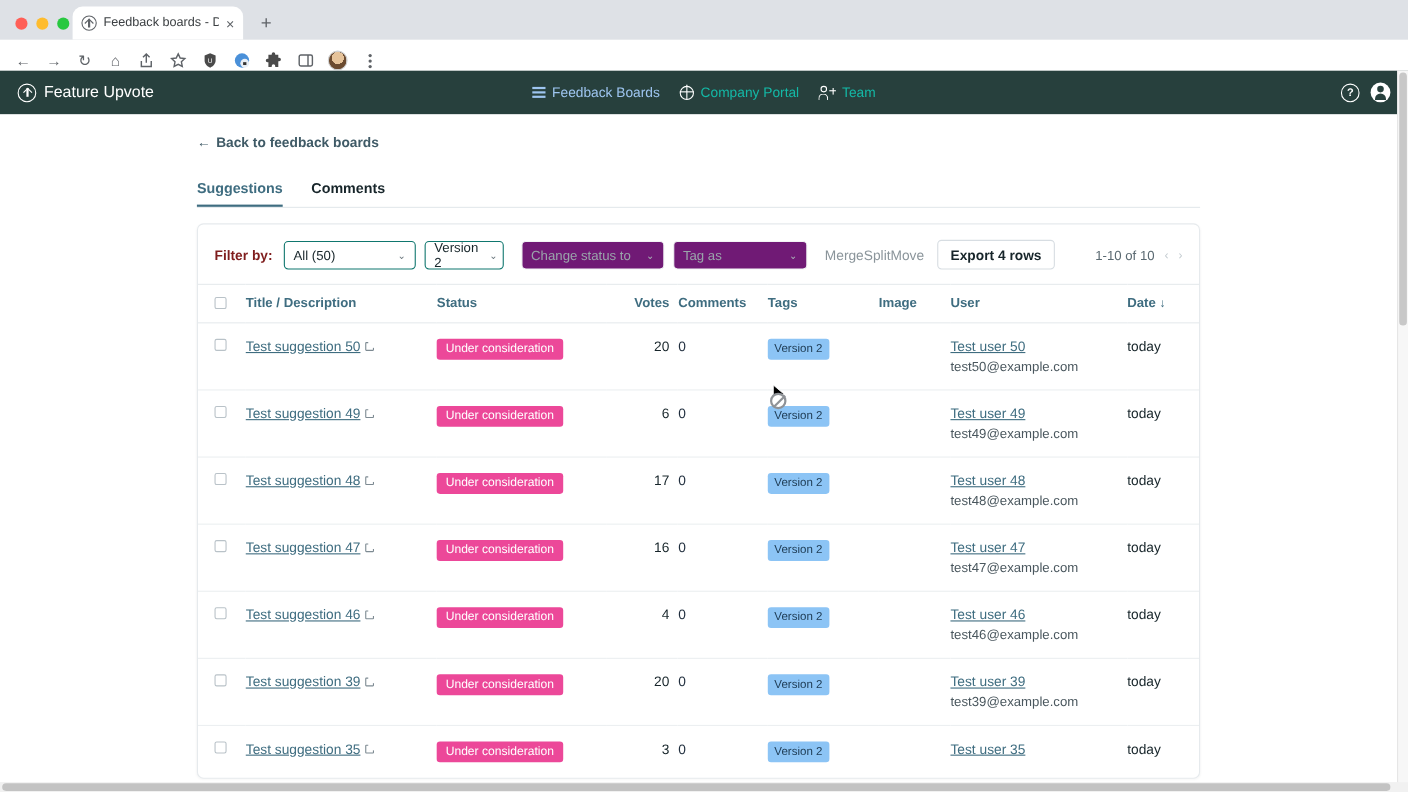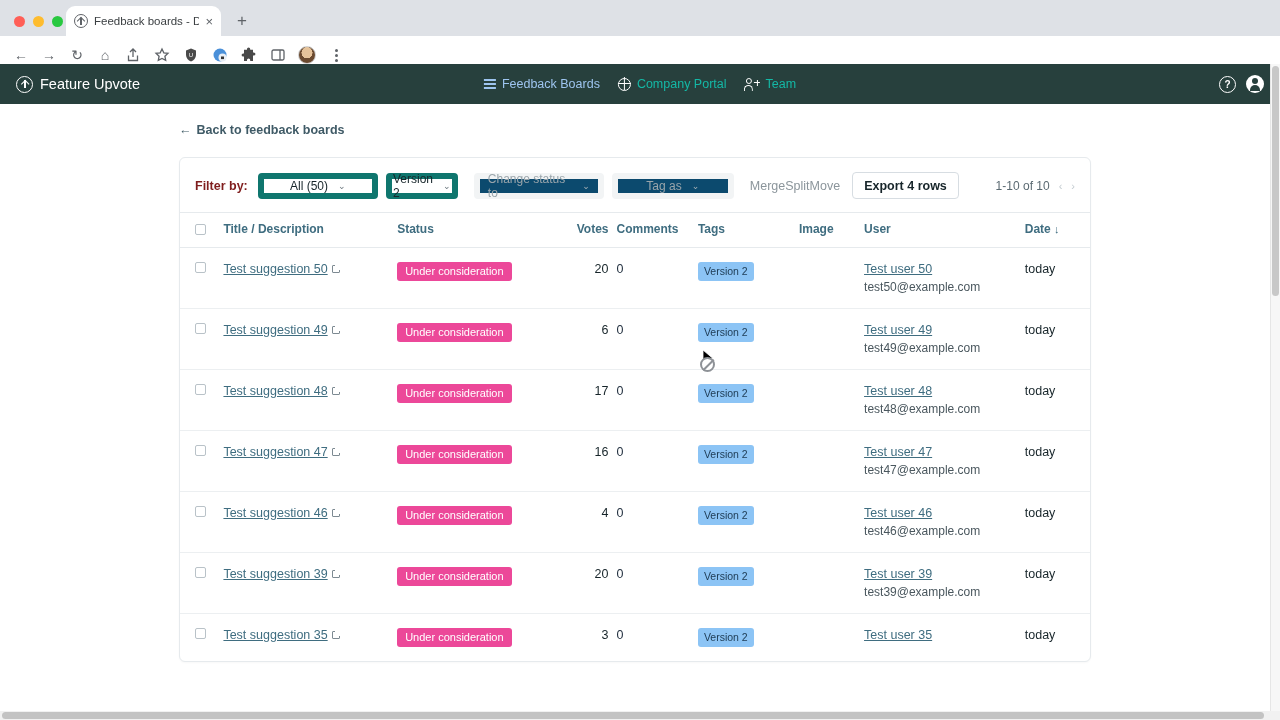--- a/index.html
+++ b/index.html
@@ -135,27 +135,27 @@
   .tabitem.sel { color:#3f6d80; border-bottom:2.5px solid #3f6d80; }
 
   .card {
     margin-top: 14px; border:1px solid #e6eaed; border-radius:6px;
     background:#fff; width: 912px;
     box-shadow: 0 1px 2px rgba(0,0,0,0.03);
   }
   .filterbar { display:flex; align-items:center; gap:8px; padding: 14px 15px 13px 15px; position:relative;}
   .flabel { font-size:12.5px; font-weight:bold; color:#7f1d1d; margin-right:2px;}
   .sel-box {
-    border:6px solid #0f766e; border-radius:4px; background:#fff;
-    height: 26px; display:flex; align-items:center; justify-content:center;
+    border:1px solid #0f766e; border-radius:4px; background:#fff;
+    height: 26px; display:flex; align-items:center; justify-content:space-between;
     padding: 0 8px; font-size:12px; color:#17252a; gap:10px;
   }
   .sel-box.w1 { width: 120px; }
   .sel-box.w2 { width: 72px; }
-  .sel-box.disabled { background:#0c4a6e; border-color:#f2f4f5; color:#9aa5ab; }
+  .sel-box.disabled { background:#701a75; border-color:#f2f4f5; color:#9aa5ab; }
   .sel-box.w3 { width: 130px; }
   .sel-box.w4 { width: 122px; }
   .caret { font-size: 9px; color:#6b777e; }
   .sel-box.disabled .caret { color:#a8b1b6; }
   .actions { display:flex; align-items:center; margin-left: 8px;}
   .act { font-size:12.5px; color:#8b959b; }
   .export-btn {
     border:1px solid #d7dde2; border-radius:4px; background:#fff;
     height:27px; display:flex; align-items:center; padding:0 11px;
     font-size:12.5px; font-weight:bold; color:#17252a; margin-left:4px;
@@ -326,20 +326,24 @@
 
     <div class="page">
       <div class="page-inner">
 
         <div class="backlink">
           <span>←</span>
           <span>Back to feedback boards</span>
         </div>
 
 
+        <div class="tabs">
+          <div class="tabitem sel">Suggestions</div>
+          <div class="tabitem">Comments</div>
+        </div>
 
         <div class="card">
 
           <div class="filterbar">
             <span class="flabel">Filter by:</span>
 
             <div class="sel-box w1">
               <span>All (50)</span>
               <span class="caret">⌄</span>
             </div>

